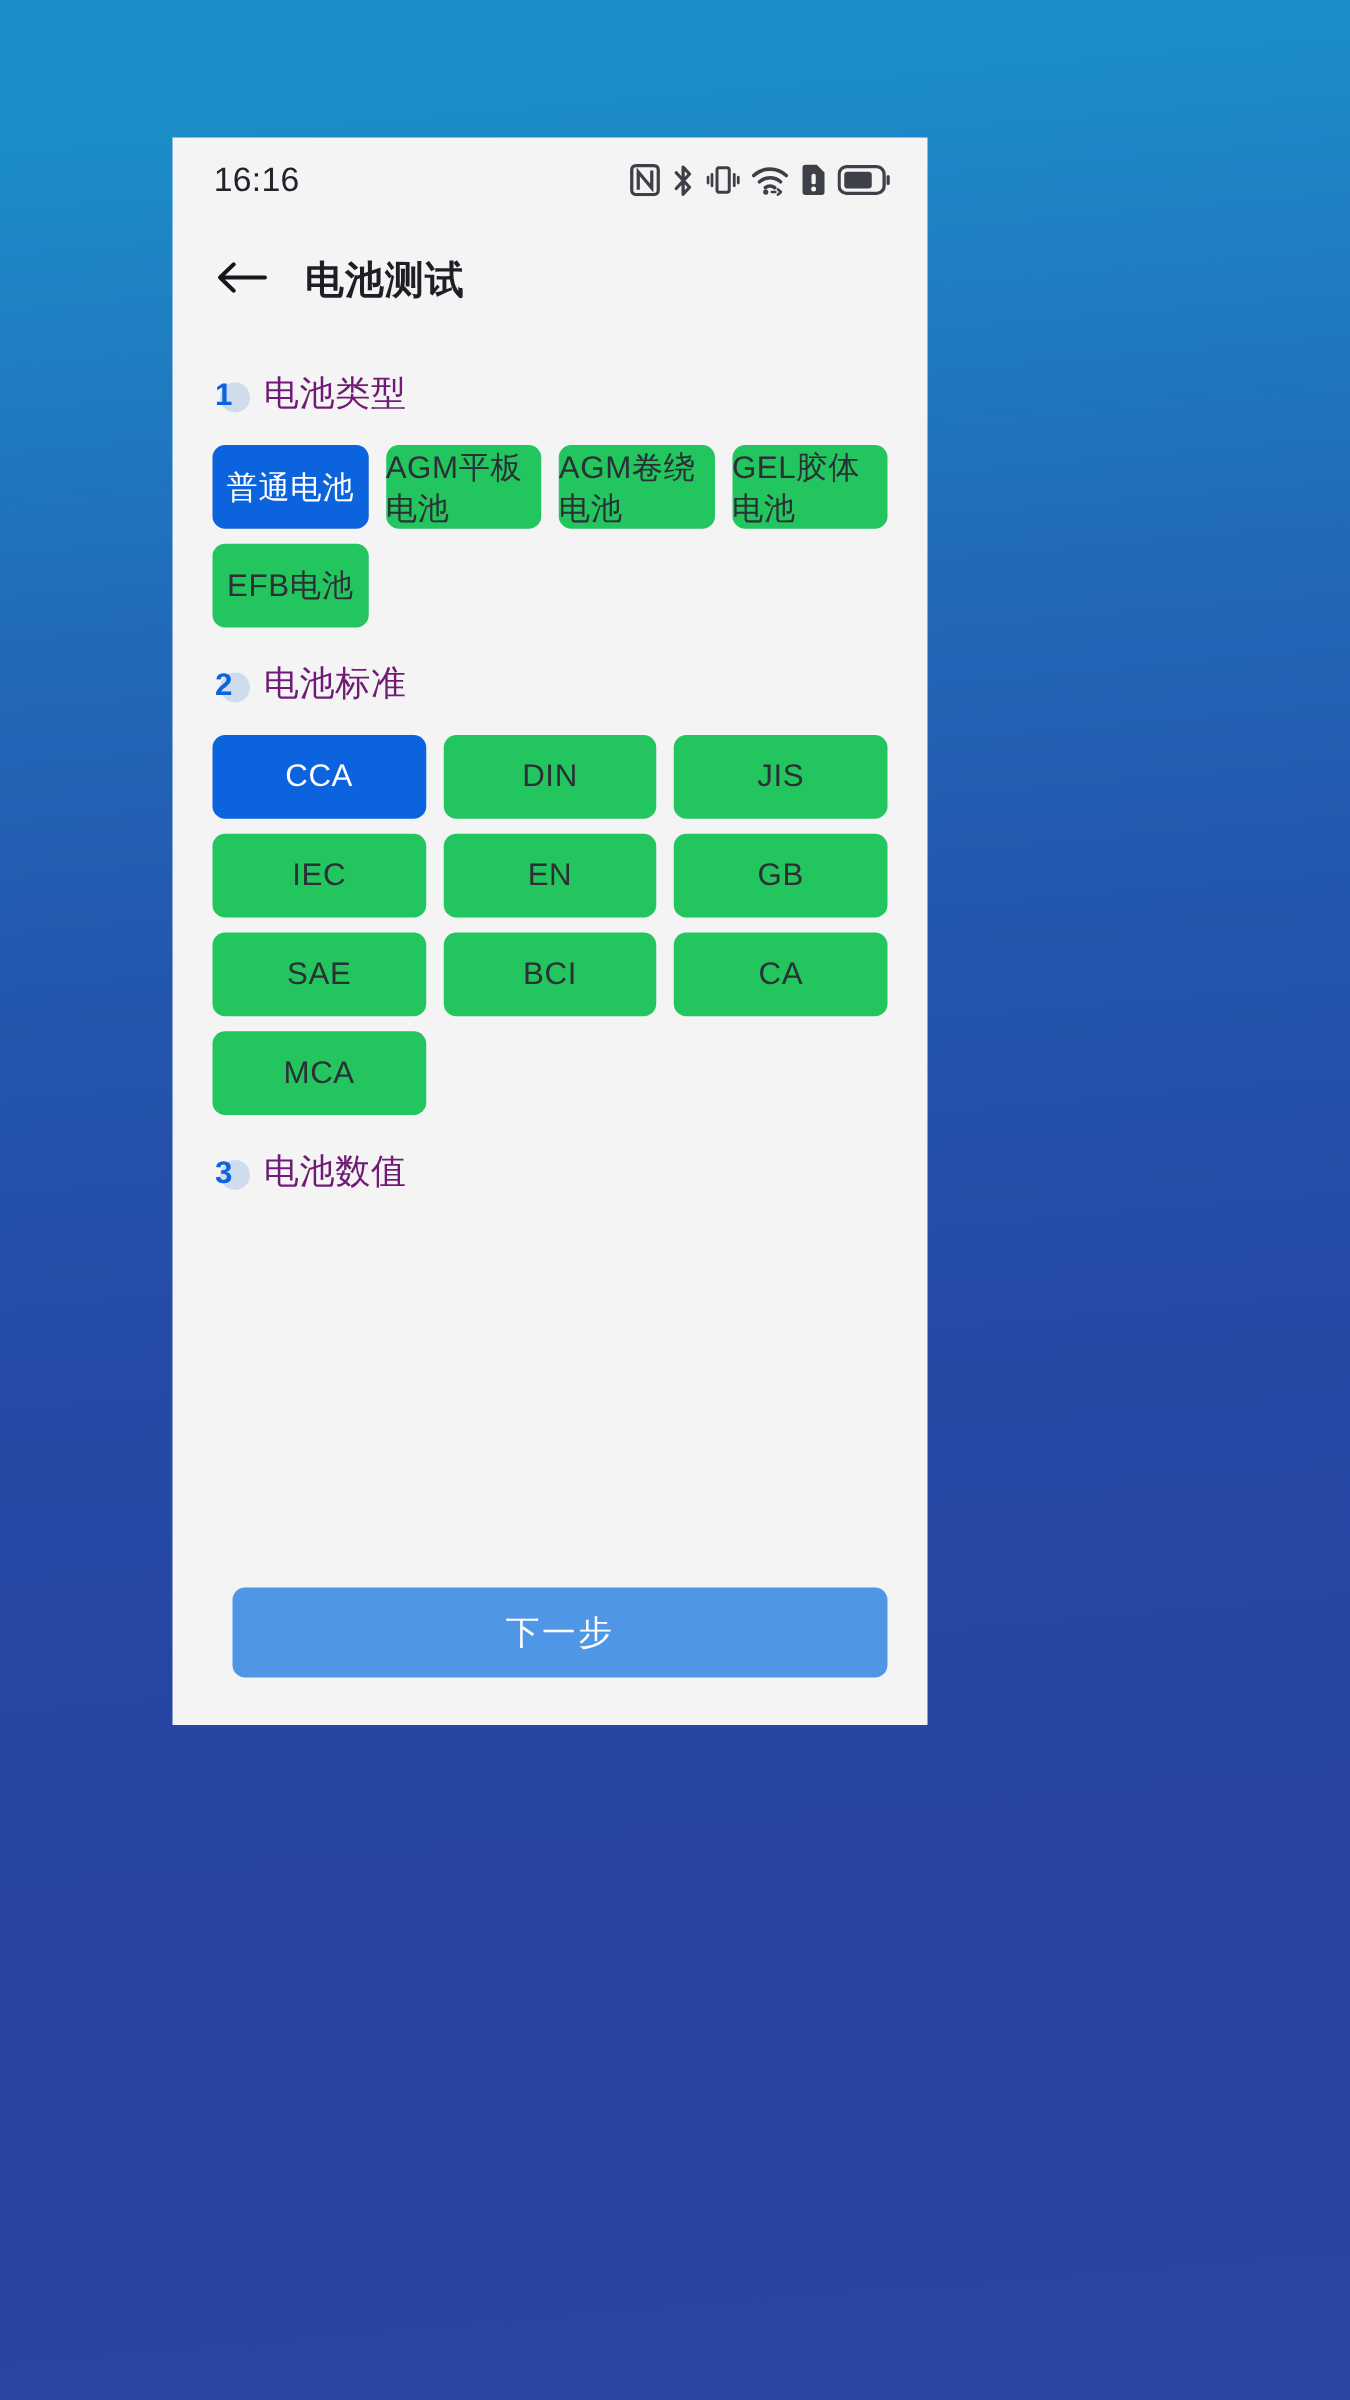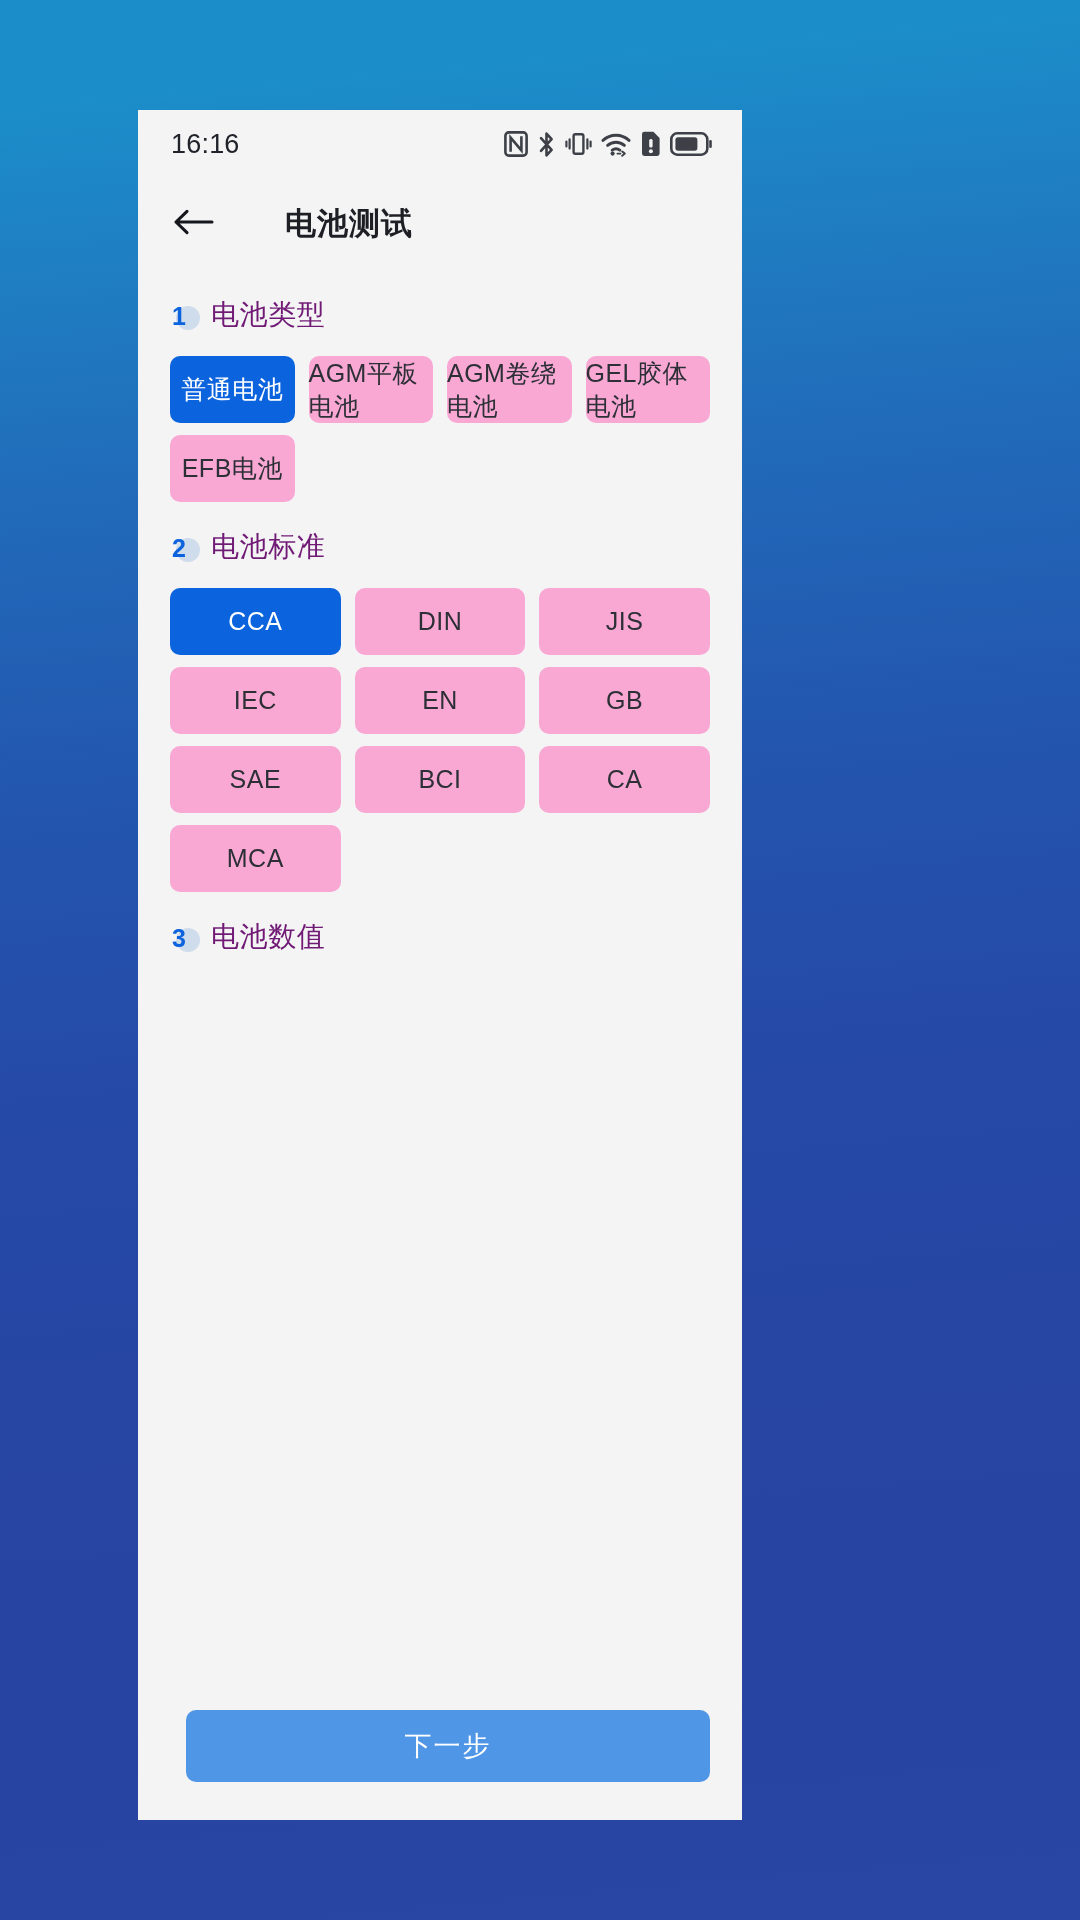--- a/index.html
+++ b/index.html
@@ -23,21 +23,21 @@
         #2a46a4 100%);
     position: relative;
   }
 
   
   .phone {
     position: absolute;
     left: 138px;
     top: 110px;
     width: 604px;
-    height: 1710px;
+    height: 1270px;
     background: #f4f4f5;
     overflow: hidden;
     display: flex;
     flex-direction: column;
   }
 
   
   .statusbar {
     height: 68px;
     flex: 0 0 68px;
@@ -61,21 +61,20 @@
   .status-icons svg { display: block; }
 
   
   .appbar {
     height: 92px;
     flex: 0 0 92px;
     display: flex;
     align-items: center;
     padding-left: 33px;
     box-sizing: border-box;
-    gap: 41px;
   }
   .back-btn {
     width: 46px;
     height: 46px;
     display: flex;
     align-items: center;
     justify-content: center;
     cursor: pointer;
   }
   .appbar-title {
@@ -140,21 +139,21 @@
   .grid {
     display: grid;
     gap: 12px 14px;
   }
   .grid-2 { grid-template-columns: repeat(4, 1fr); }
   .grid-3 { grid-template-columns: repeat(3, 1fr); }
 
   .opt {
     height: 67px;
     border-radius: 10px;
-    background: #f9a8d4;
+    background: #22c55e;
     color: #2c2f36;
     font-size: 25px;
     display: flex;
     align-items: center;
     justify-content: center;
     cursor: pointer;
     letter-spacing: 0.5px;
     box-sizing: border-box;
     user-select: none;
   }

